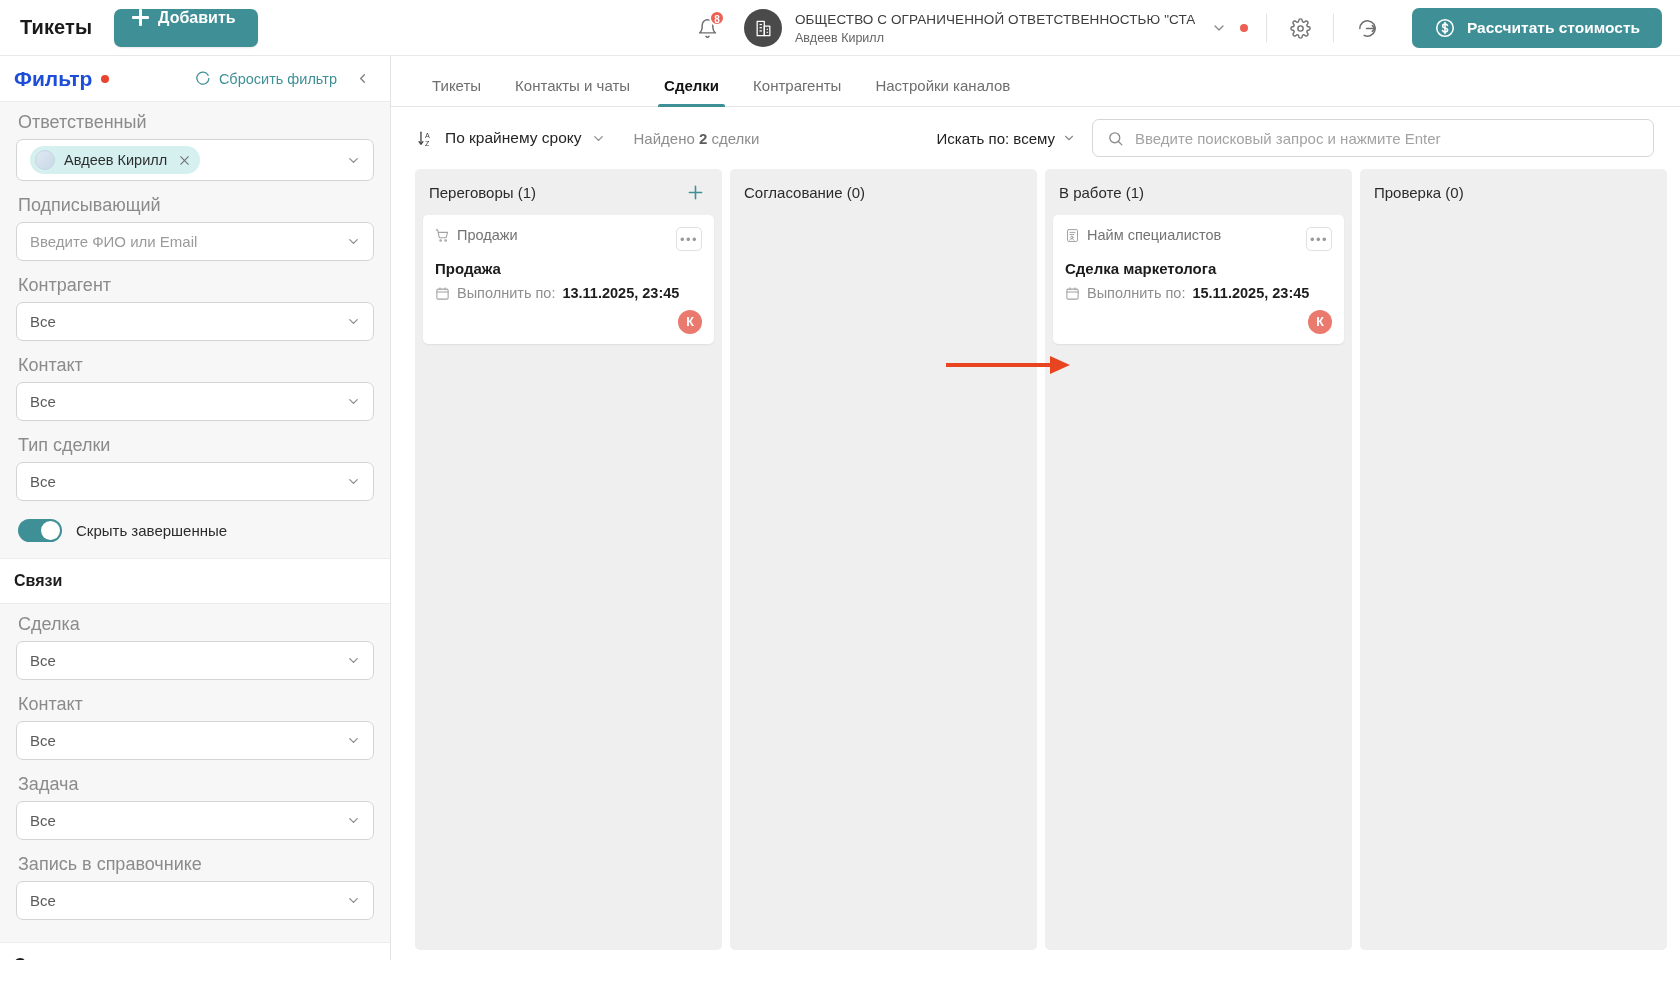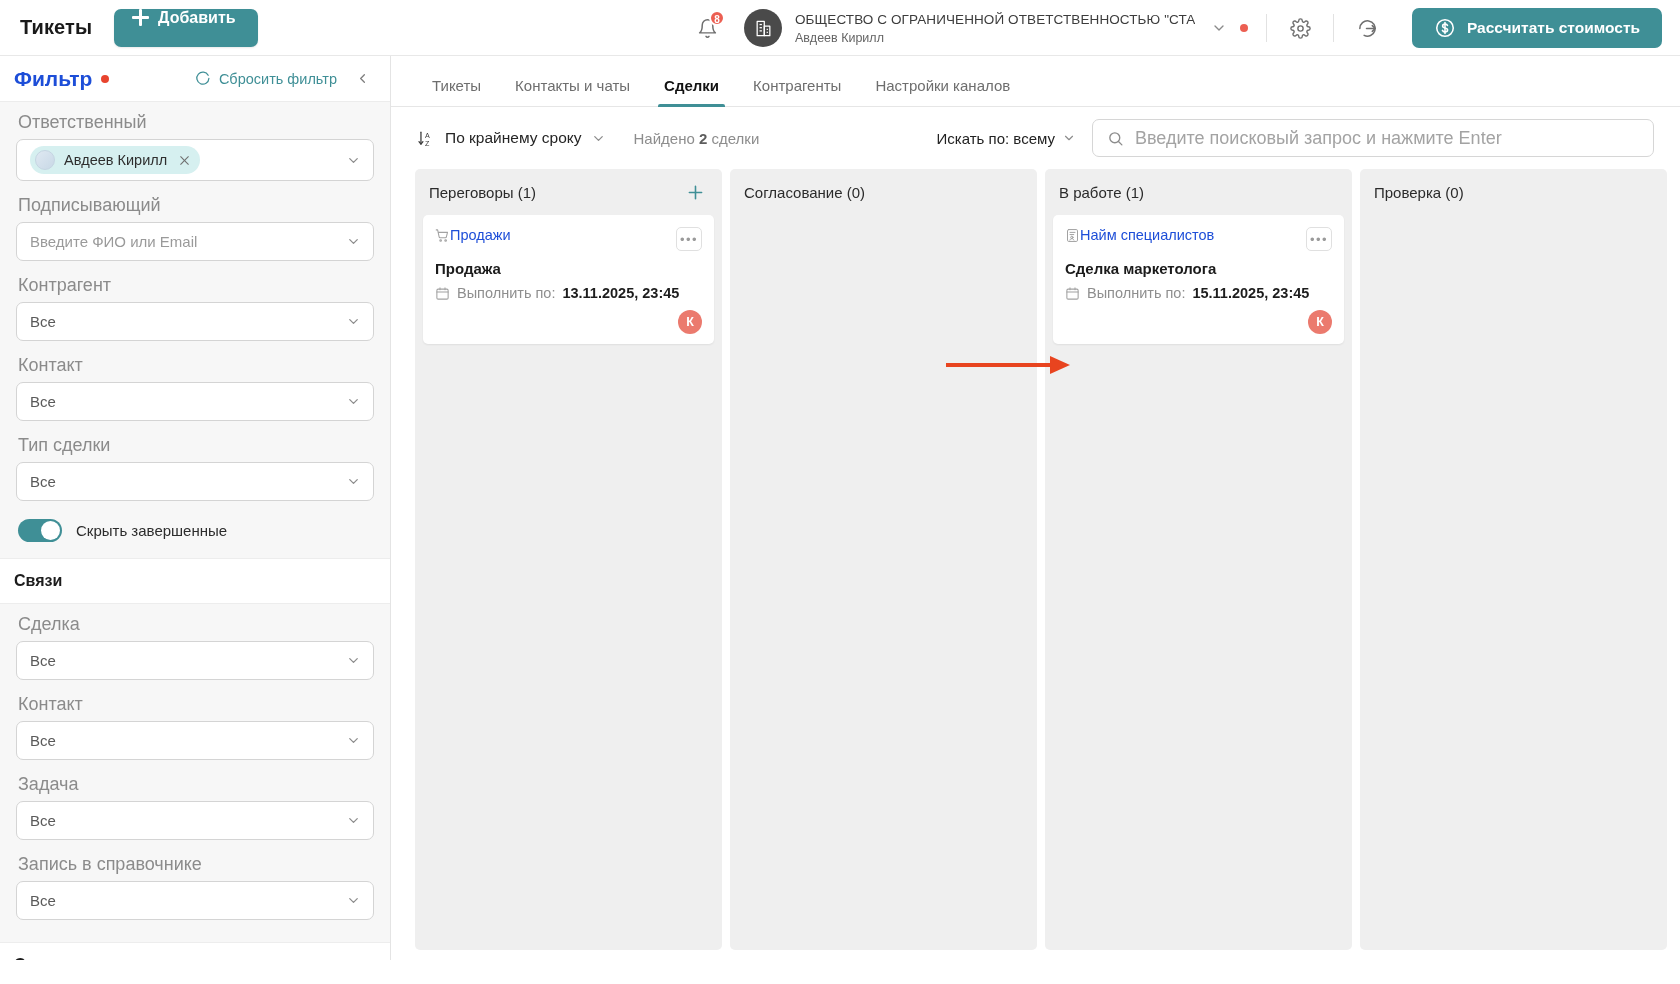--- a/index.html
+++ b/index.html
@@ -171,21 +171,21 @@
   .sort-text { font-size: 15.5px; color: #252525; }
   .found-text { font-size: 15px; color: #8d8d8d; margin-left: 28px; }
   .found-text b { color: #5d5d5d; font-weight: 700; }
   .search-area { margin-left: auto; display: flex; align-items: center; gap: 16px; }
   .search-by { display: flex; align-items: center; gap: 7px; font-size: 15px; color: #222; cursor: pointer; }
   .search-box {
     width: 562px; height: 38px; border: 1px solid #d6d6d6; border-radius: 7px;
     display: flex; align-items: center; gap: 11px; padding: 0 14px; background: #fff;
   }
   .search-input {
-    border: none; outline: none; flex: 1; font-size: 18px;
+    border: none; outline: none; flex: 1; font-size: 15px;
     font-family: inherit; color: #333; background: transparent;
   }
   .search-input::placeholder { color: #a3a3a3; }
 
   
   .board {
     flex: 1; display: flex; gap: 8px; padding: 0 23px 10px 24px;
     min-height: 0; overflow: hidden;
   }
   .column {
@@ -198,21 +198,21 @@
   }
   .col-title { font-size: 15px; color: #2b2b2b; }
   .col-add { margin-left: auto; cursor: pointer; display: flex; align-items: center; padding: 4px; }
   .col-body { flex: 1; padding: 0 8px 8px 8px; overflow: hidden; }
   .card {
     background: #fff; border-radius: 5px; padding: 12px 12px 10px 12px;
     box-shadow: 0 1px 2px rgba(0,0,0,.07); position: relative;
     cursor: pointer;
   }
   .card-top { display: flex; align-items: flex-start; }
-  .card-cat { display: flex; align-items: center; font-size: 14.5px; color: #1d4ed8; }
+  .card-cat { display: flex; align-items: center; gap: 7px; font-size: 14.5px; color: #737373; }
   .card-dots {
     margin-left: auto; width: 26px; height: 24px; border: 1px solid #e0e0e0;
     border-radius: 5px; display: flex; align-items: center; justify-content: center;
     color: #9a9a9a; font-size: 13px; letter-spacing: 1.5px; cursor: pointer;
     background: #fff;
   }
   .card-title { font-size: 15px; font-weight: 700; color: #1b1b1b; margin-top: 9px; }
   .card-due { display: flex; align-items: center; gap: 7px; margin-top: 8px; font-size: 14.5px; }
   .due-label { color: #8e8e8e; }
   .due-value { color: #1d1d1d; font-weight: 600; }

